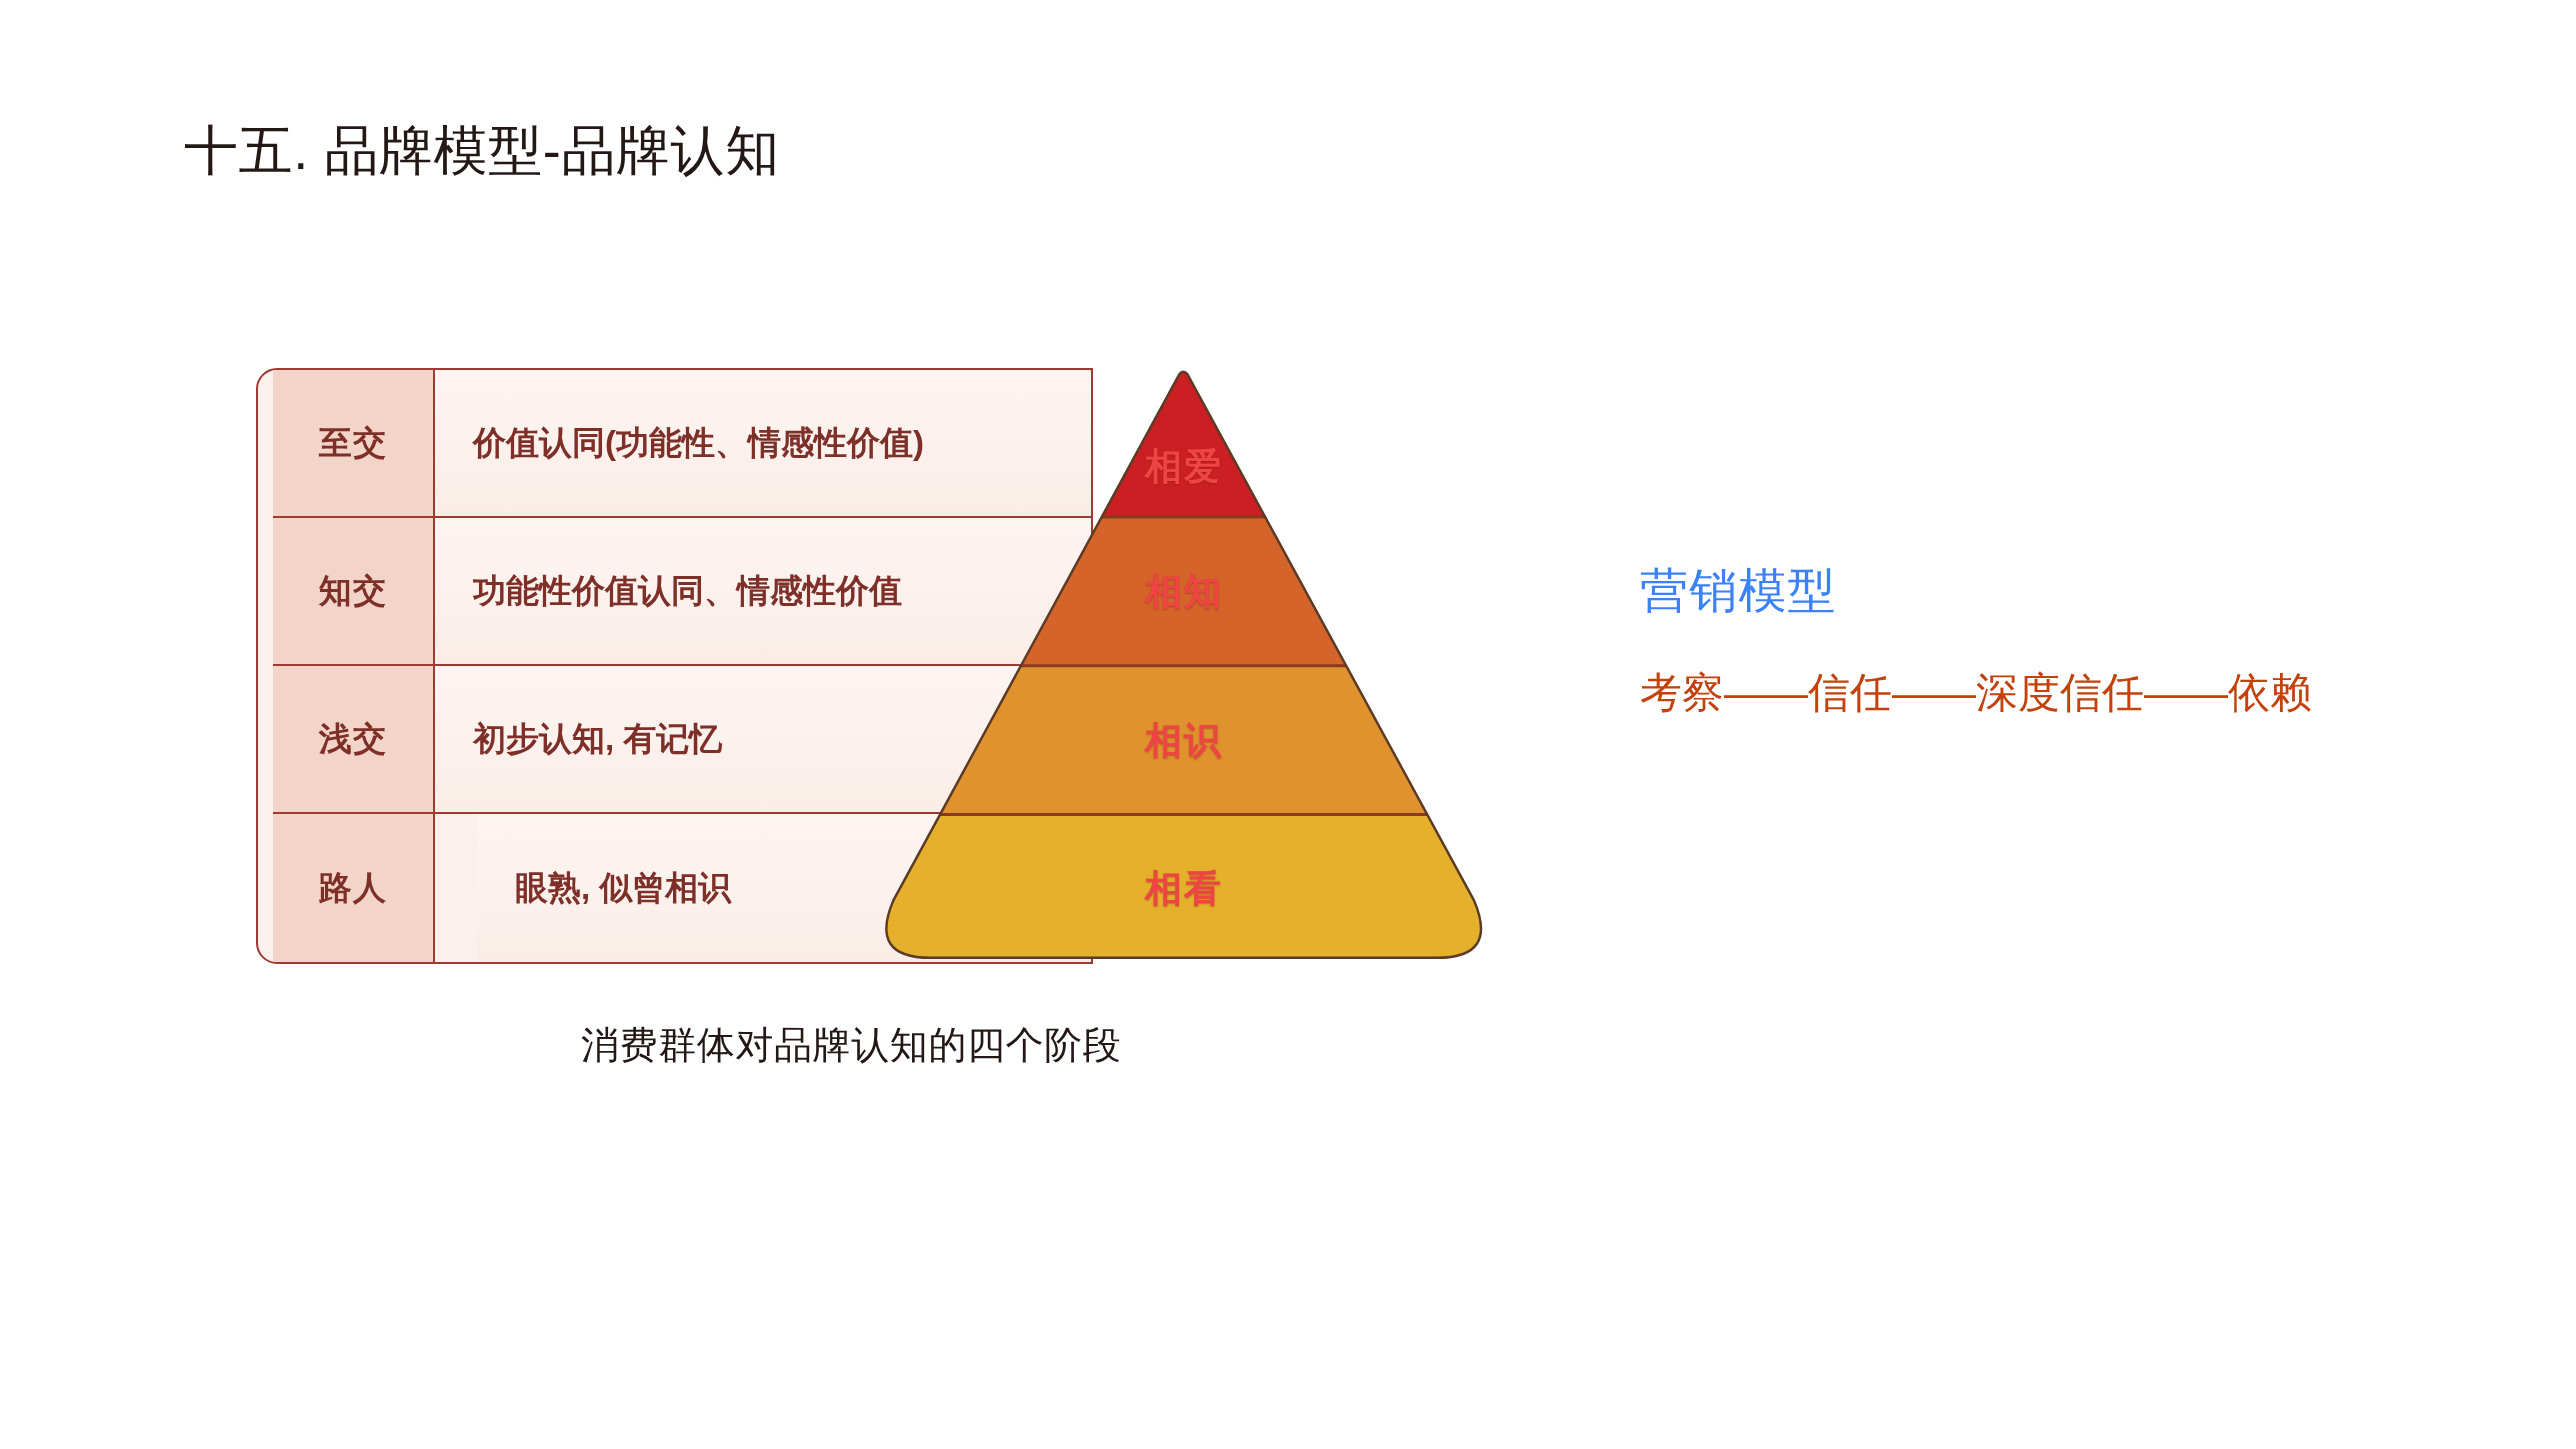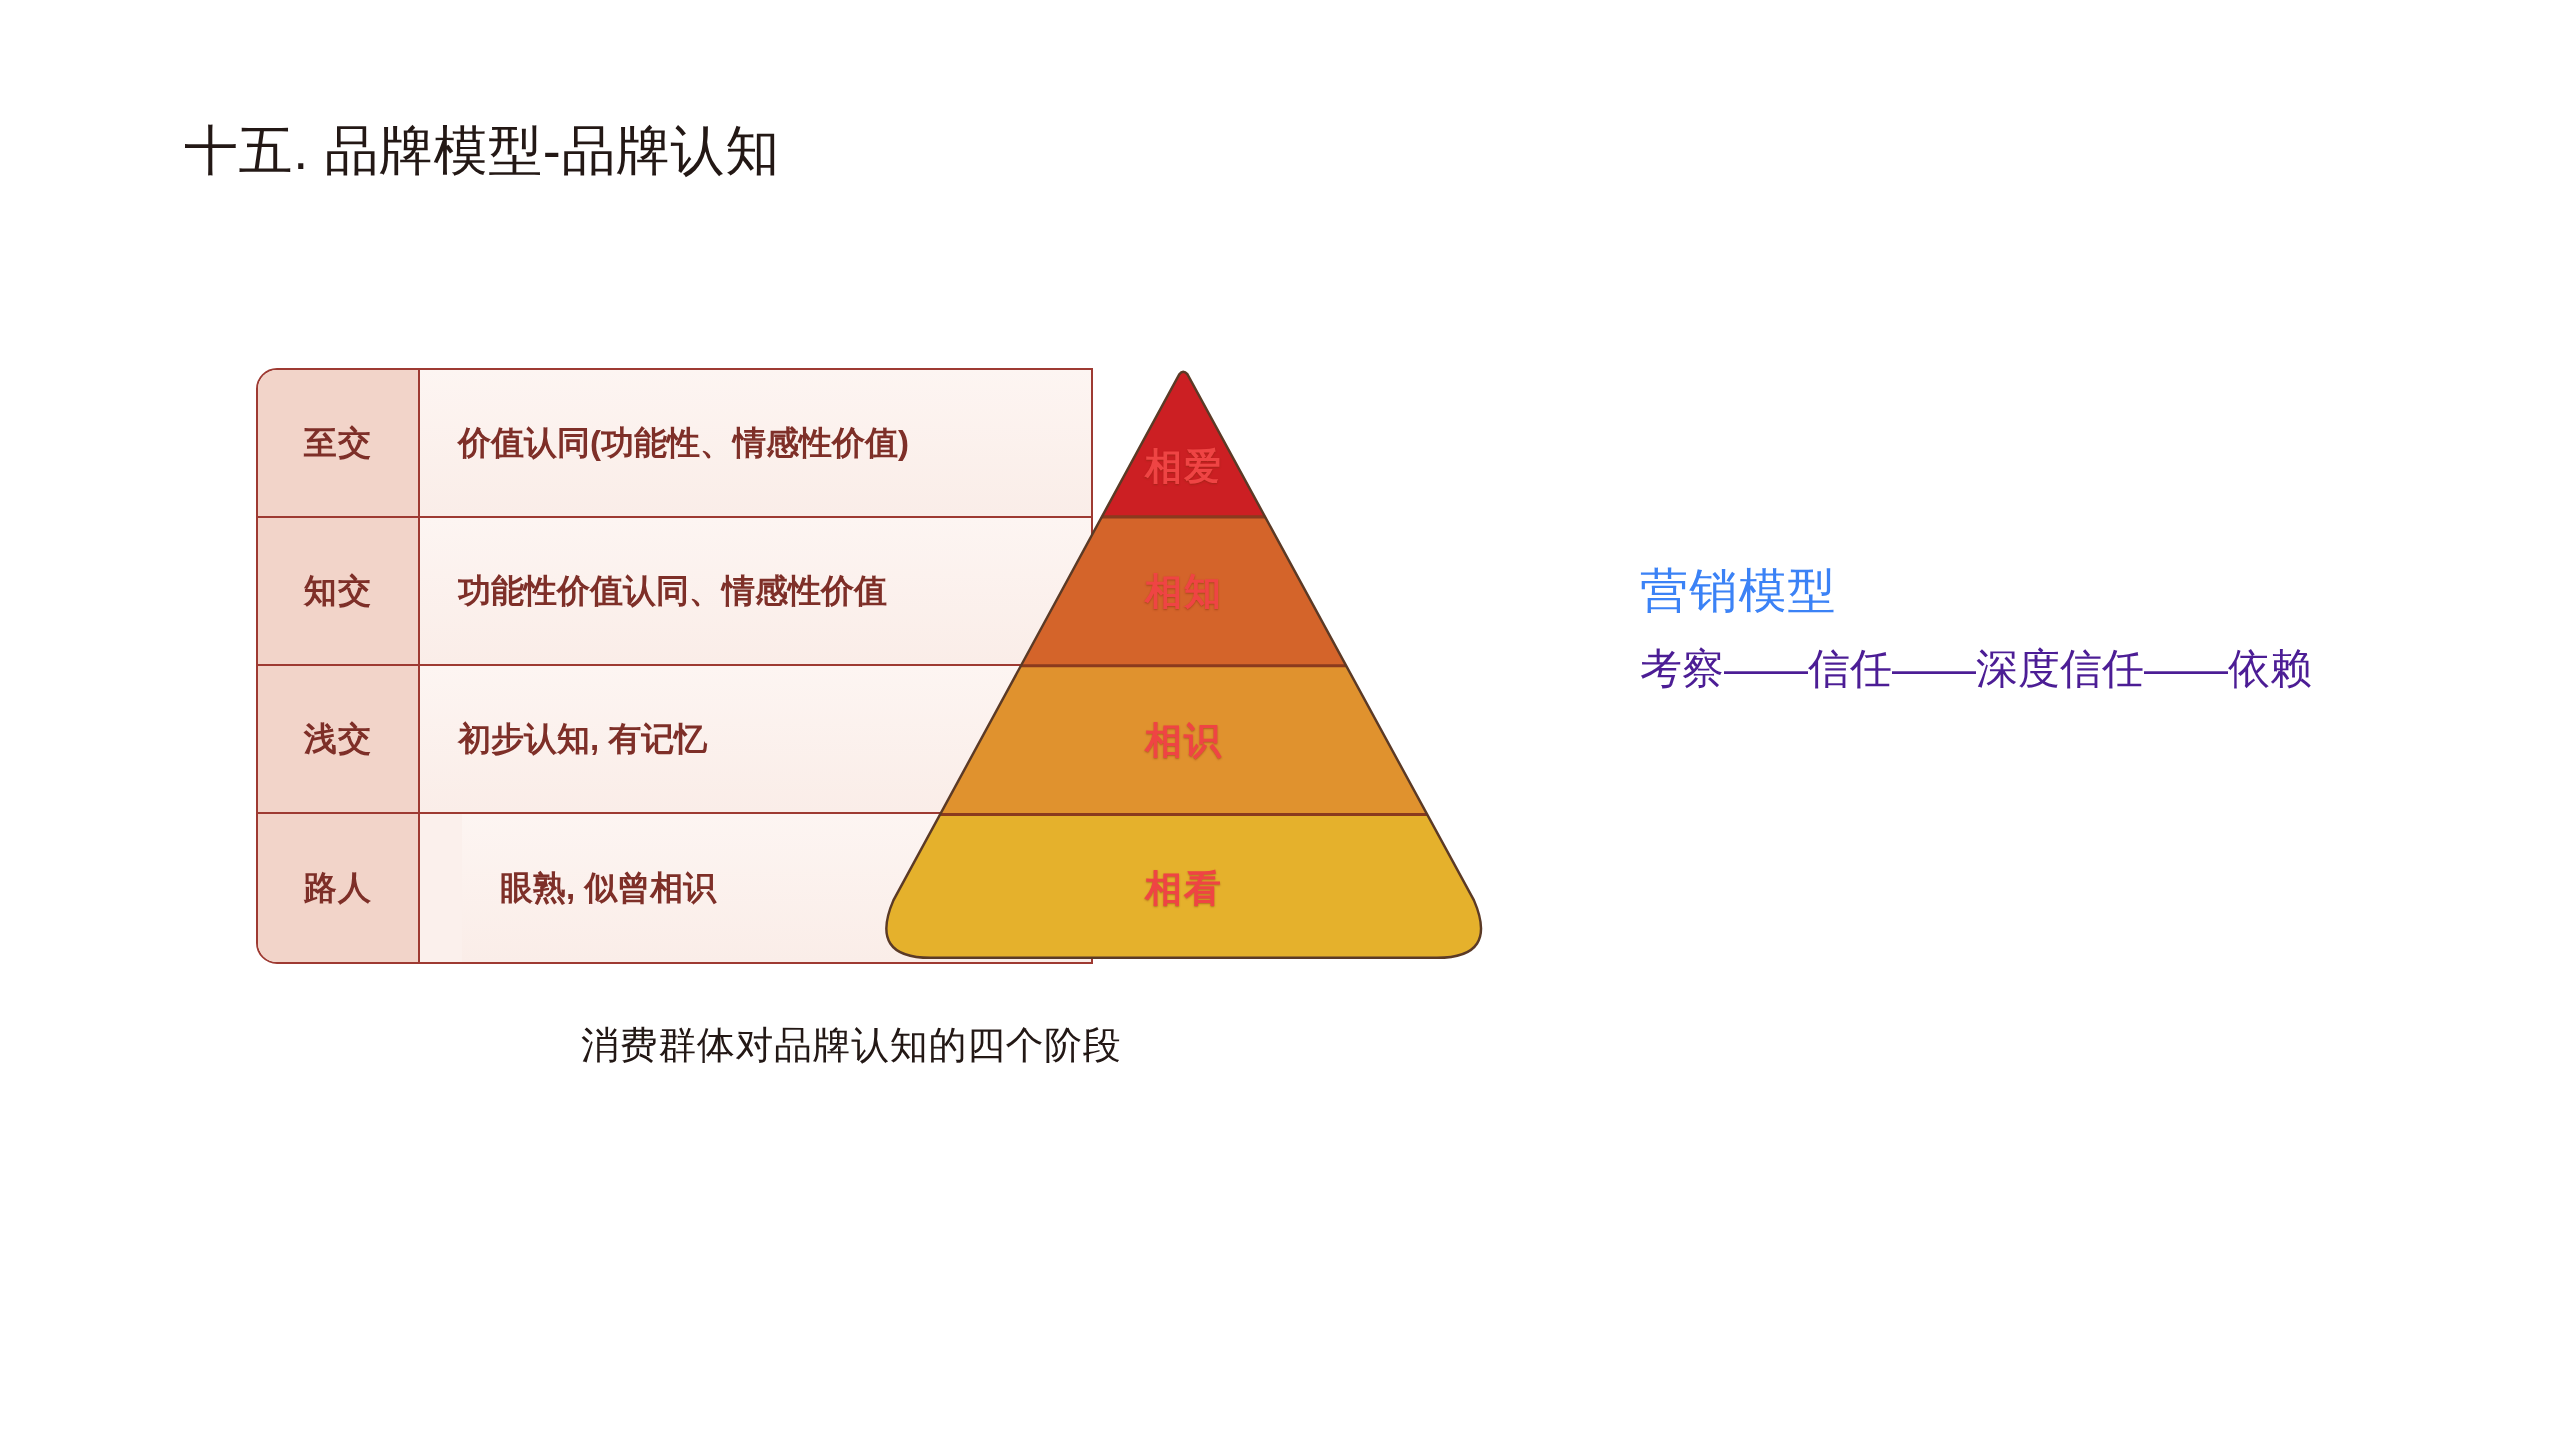--- a/index.html
+++ b/index.html
@@ -49,20 +49,21 @@
     overflow: hidden;
     background: #FBF0EC;
   }
   .trow {
     position: relative;
     height: 25%;
     box-sizing: border-box;
     display: flex;
     align-items: center;
     border-bottom: 2.5px solid #9E3A32;
+    margin-left: 15px;
   }
   .trow:last-child { border-bottom: none; gap: 42px; }
 
   .cell-stage {
     width: 162px;
     height: 100%;
     box-sizing: border-box;
     background: #F2D4C9;
     border-right: 2.5px solid #9E3A32;
     display: flex;
@@ -128,24 +129,24 @@
     width: 865px;
   }
   #right-heading {
     font-size: 48px;
     font-weight: 400;
     color: #3b82f6;
     letter-spacing: 1.2px;
     white-space: nowrap;
   }
   #right-flow {
-    margin-top: 18px;
+    margin-top: 42px;
     font-size: 42px;
     font-weight: 400;
-    color: #4c1d95;
+    color: #c2410c;
     letter-spacing: 0px;
     white-space: nowrap;
   }
 </style>
 </head>
 <body>
 
 <div id="slide-title">十五. 品牌模型-品牌认知</div>
 
 <div id="diagram">

